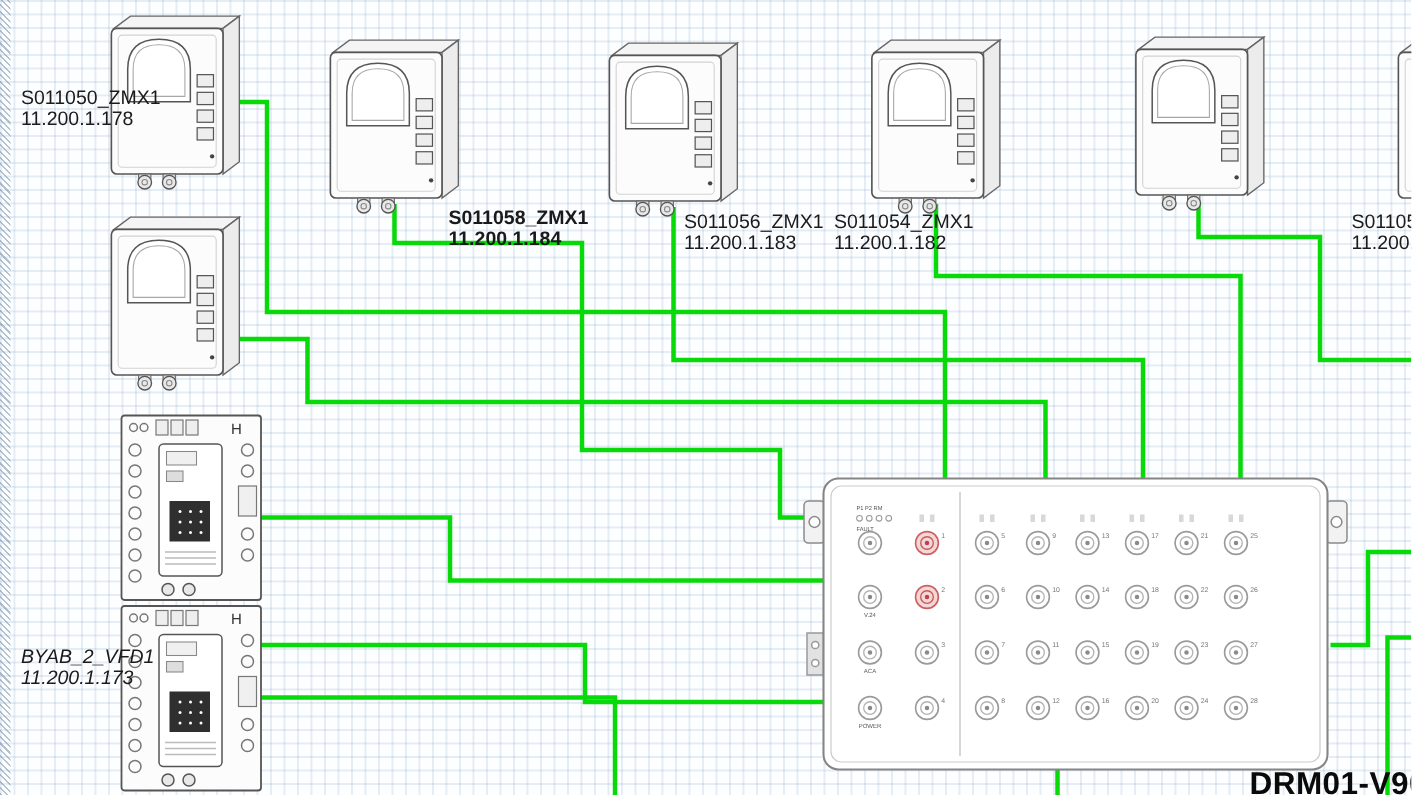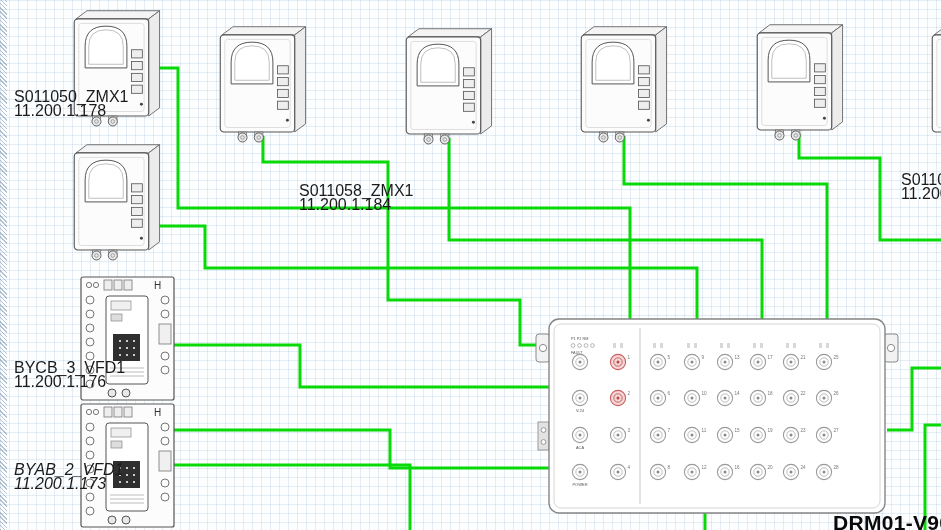--- a/index.html
+++ b/index.html
@@ -14,22 +14,22 @@
     font-family:"Liberation Sans",sans-serif;
   }
   #hatch{
     position:absolute;left:0;top:0;width:7px;height:100%;z-index:1;
     background:repeating-linear-gradient(45deg, rgba(90,120,150,.45) 0 1px, transparent 1px 3px);
   }
   #wire-layer{position:absolute;left:0;top:0;z-index:2}
   .device{position:absolute;z-index:3}
   .device svg{display:block;overflow:visible}
   .dev-label{
-    position:absolute;z-index:4;font-size:16px;line-height:14px;
-    color:#1a1a1a;white-space:nowrap;margin-top:32px;
+    position:absolute;z-index:4;font-size:13px;line-height:14px;
+    color:#1a1a1a;white-space:nowrap;
   }
   #switch-device{position:absolute;z-index:3}
   #switch-title{
     position:absolute;z-index:4;font-size:21px;font-weight:bold;
     color:#0a0a0a;letter-spacing:.3px;white-space:nowrap;
   }
   svg text{font-family:"Liberation Sans",sans-serif}
 </style>
 </head>
 <body>
@@ -337,21 +337,21 @@
       <rect x="67" y="85" width="12" height="9" fill="#eeeeee" stroke="#555" stroke-width="0.9"></rect>
       <circle cx="78" cy="106" r="1.6" fill="#444"></circle>
       <rect x="24" y="119" width="9" height="4" fill="#dddddd" stroke="#666" stroke-width="0.8"></rect>
       <rect x="42" y="119" width="9" height="4" fill="#dddddd" stroke="#666" stroke-width="0.8"></rect>
       <circle cx="28.5" cy="125" r="5" fill="#e8e8e8" stroke="#555" stroke-width="1"></circle>
       <circle cx="46.5" cy="125" r="5" fill="#e8e8e8" stroke="#555" stroke-width="1"></circle>
       <circle cx="28.5" cy="125" r="2" fill="none" stroke="#888" stroke-width="0.8"></circle>
       <circle cx="46.5" cy="125" r="2" fill="none" stroke="#888" stroke-width="0.8"></circle>
     </svg>
   </div>
-<div class="dev-label" style="left: 299px; top: 152px;">
+<div class="dev-label" style="left: 299px; top: 138px; font-weight: bold;">
       <div>S011058_ZMX1</div>
       <div>11.200.1.184</div>
     </div>
   <div class="device zmx" style="left: 402px; top: 26px;">
     <svg viewBox="0 0 100 130" width="92" height="118">
       <polygon points="6,12 18,3 98,3 86,12" fill="#f4f4f4" stroke="#666" stroke-width="1"></polygon>
       <polygon points="86,12 98,3 98,110 86,119" fill="#ececec" stroke="#666" stroke-width="1"></polygon>
       <rect x="4" y="12" width="82" height="107" rx="4" fill="#fcfcfc" stroke="#555" stroke-width="1.2"></rect>
       <rect x="9" y="17" width="72" height="97" rx="3" fill="none" stroke="#d2d2d2" stroke-width="0.8"></rect>
       <path d="M16,66 V42 Q16,20 39,20 Q62,20 62,42 V66 Z" fill="#ffffff" stroke="#555" stroke-width="1.1"></path>
@@ -362,20 +362,24 @@
       <rect x="67" y="85" width="12" height="9" fill="#eeeeee" stroke="#555" stroke-width="0.9"></rect>
       <circle cx="78" cy="106" r="1.6" fill="#444"></circle>
       <rect x="24" y="119" width="9" height="4" fill="#dddddd" stroke="#666" stroke-width="0.8"></rect>
       <rect x="42" y="119" width="9" height="4" fill="#dddddd" stroke="#666" stroke-width="0.8"></rect>
       <circle cx="28.5" cy="125" r="5" fill="#e8e8e8" stroke="#555" stroke-width="1"></circle>
       <circle cx="46.5" cy="125" r="5" fill="#e8e8e8" stroke="#555" stroke-width="1"></circle>
       <circle cx="28.5" cy="125" r="2" fill="none" stroke="#888" stroke-width="0.8"></circle>
       <circle cx="46.5" cy="125" r="2" fill="none" stroke="#888" stroke-width="0.8"></circle>
     </svg>
   </div>
+<div class="dev-label" style="left: 456px; top: 141px;">
+      <div>S011056_ZMX1</div>
+      <div>11.200.1.183</div>
+    </div>
   <div class="device zmx" style="left: 577px; top: 24px;">
     <svg viewBox="0 0 100 130" width="92" height="118">
       <polygon points="6,12 18,3 98,3 86,12" fill="#f4f4f4" stroke="#666" stroke-width="1"></polygon>
       <polygon points="86,12 98,3 98,110 86,119" fill="#ececec" stroke="#666" stroke-width="1"></polygon>
       <rect x="4" y="12" width="82" height="107" rx="4" fill="#fcfcfc" stroke="#555" stroke-width="1.2"></rect>
       <rect x="9" y="17" width="72" height="97" rx="3" fill="none" stroke="#d2d2d2" stroke-width="0.8"></rect>
       <path d="M16,66 V42 Q16,20 39,20 Q62,20 62,42 V66 Z" fill="#ffffff" stroke="#555" stroke-width="1.1"></path>
       <path d="M20,62 V42 Q20,24 39,24 Q58,24 58,42 V62 Z" fill="none" stroke="#a8a8a8" stroke-width="0.8"></path>
       <rect x="67" y="46" width="12" height="9" fill="#eeeeee" stroke="#555" stroke-width="0.9"></rect>
       <rect x="67" y="59" width="12" height="9" fill="#eeeeee" stroke="#555" stroke-width="0.9"></rect>
@@ -383,20 +387,24 @@
       <rect x="67" y="85" width="12" height="9" fill="#eeeeee" stroke="#555" stroke-width="0.9"></rect>
       <circle cx="78" cy="106" r="1.6" fill="#444"></circle>
       <rect x="24" y="119" width="9" height="4" fill="#dddddd" stroke="#666" stroke-width="0.8"></rect>
       <rect x="42" y="119" width="9" height="4" fill="#dddddd" stroke="#666" stroke-width="0.8"></rect>
       <circle cx="28.5" cy="125" r="5" fill="#e8e8e8" stroke="#555" stroke-width="1"></circle>
       <circle cx="46.5" cy="125" r="5" fill="#e8e8e8" stroke="#555" stroke-width="1"></circle>
       <circle cx="28.5" cy="125" r="2" fill="none" stroke="#888" stroke-width="0.8"></circle>
       <circle cx="46.5" cy="125" r="2" fill="none" stroke="#888" stroke-width="0.8"></circle>
     </svg>
   </div>
+<div class="dev-label" style="left: 556px; top: 141px;">
+      <div>S011054_ZMX1</div>
+      <div>11.200.1.182</div>
+    </div>
   <div class="device zmx" style="left: 753px; top: 22px;">
     <svg viewBox="0 0 100 130" width="92" height="118">
       <polygon points="6,12 18,3 98,3 86,12" fill="#f4f4f4" stroke="#666" stroke-width="1"></polygon>
       <polygon points="86,12 98,3 98,110 86,119" fill="#ececec" stroke="#666" stroke-width="1"></polygon>
       <rect x="4" y="12" width="82" height="107" rx="4" fill="#fcfcfc" stroke="#555" stroke-width="1.2"></rect>
       <rect x="9" y="17" width="72" height="97" rx="3" fill="none" stroke="#d2d2d2" stroke-width="0.8"></rect>
       <path d="M16,66 V42 Q16,20 39,20 Q62,20 62,42 V66 Z" fill="#ffffff" stroke="#555" stroke-width="1.1"></path>
       <path d="M20,62 V42 Q20,24 39,24 Q58,24 58,42 V62 Z" fill="none" stroke="#a8a8a8" stroke-width="0.8"></path>
       <rect x="67" y="46" width="12" height="9" fill="#eeeeee" stroke="#555" stroke-width="0.9"></rect>
       <rect x="67" y="59" width="12" height="9" fill="#eeeeee" stroke="#555" stroke-width="0.9"></rect>
@@ -470,24 +478,20 @@
       <circle cx="40" cy="79" r="1" fill="#fff"></circle>
         <circle cx="47" cy="79" r="1" fill="#fff"></circle>
         <circle cx="54" cy="79" r="1" fill="#fff"></circle>
       <line x1="30" y1="92" x2="64" y2="92" stroke="#bbb" stroke-width="1"></line>
       <line x1="30" y1="96" x2="64" y2="96" stroke="#bbb" stroke-width="1"></line>
       <line x1="30" y1="100" x2="64" y2="100" stroke="#bbb" stroke-width="1"></line>
       <circle cx="32" cy="117" r="4" fill="#e8e8e8" stroke="#555"></circle>
       <circle cx="46" cy="117" r="4" fill="#e8e8e8" stroke="#555"></circle>
     </svg>
   </div>
-<div class="dev-label" style="left: 14px; top: 329px;">
-      <div>BYCB_3_VFD1</div>
-      <div>11.200.1.176</div>
-    </div>
   <div class="device vfd" style="left: 80px; top: 403px;">
     <svg viewBox="0 0 95 125" width="95" height="125">
       <rect x="1" y="1" width="93" height="123" rx="2" fill="#fcfcfc" stroke="#555" stroke-width="1.2"></rect>
       <circle cx="9" cy="9" r="2.6" fill="none" stroke="#777"></circle>
       <circle cx="16" cy="9" r="2.6" fill="none" stroke="#777"></circle>
       <rect x="24" y="4" width="8" height="10" fill="#eeeeee" stroke="#777" stroke-width="0.8"></rect>
       <rect x="34" y="4" width="8" height="10" fill="#eeeeee" stroke="#777" stroke-width="0.8"></rect>
       <rect x="44" y="4" width="8" height="10" fill="#eeeeee" stroke="#777" stroke-width="0.8"></rect>
       <text x="74" y="13" font-size="10" fill="#333">H</text>
       <circle cx="10" cy="24" r="4" fill="none" stroke="#777"></circle>

